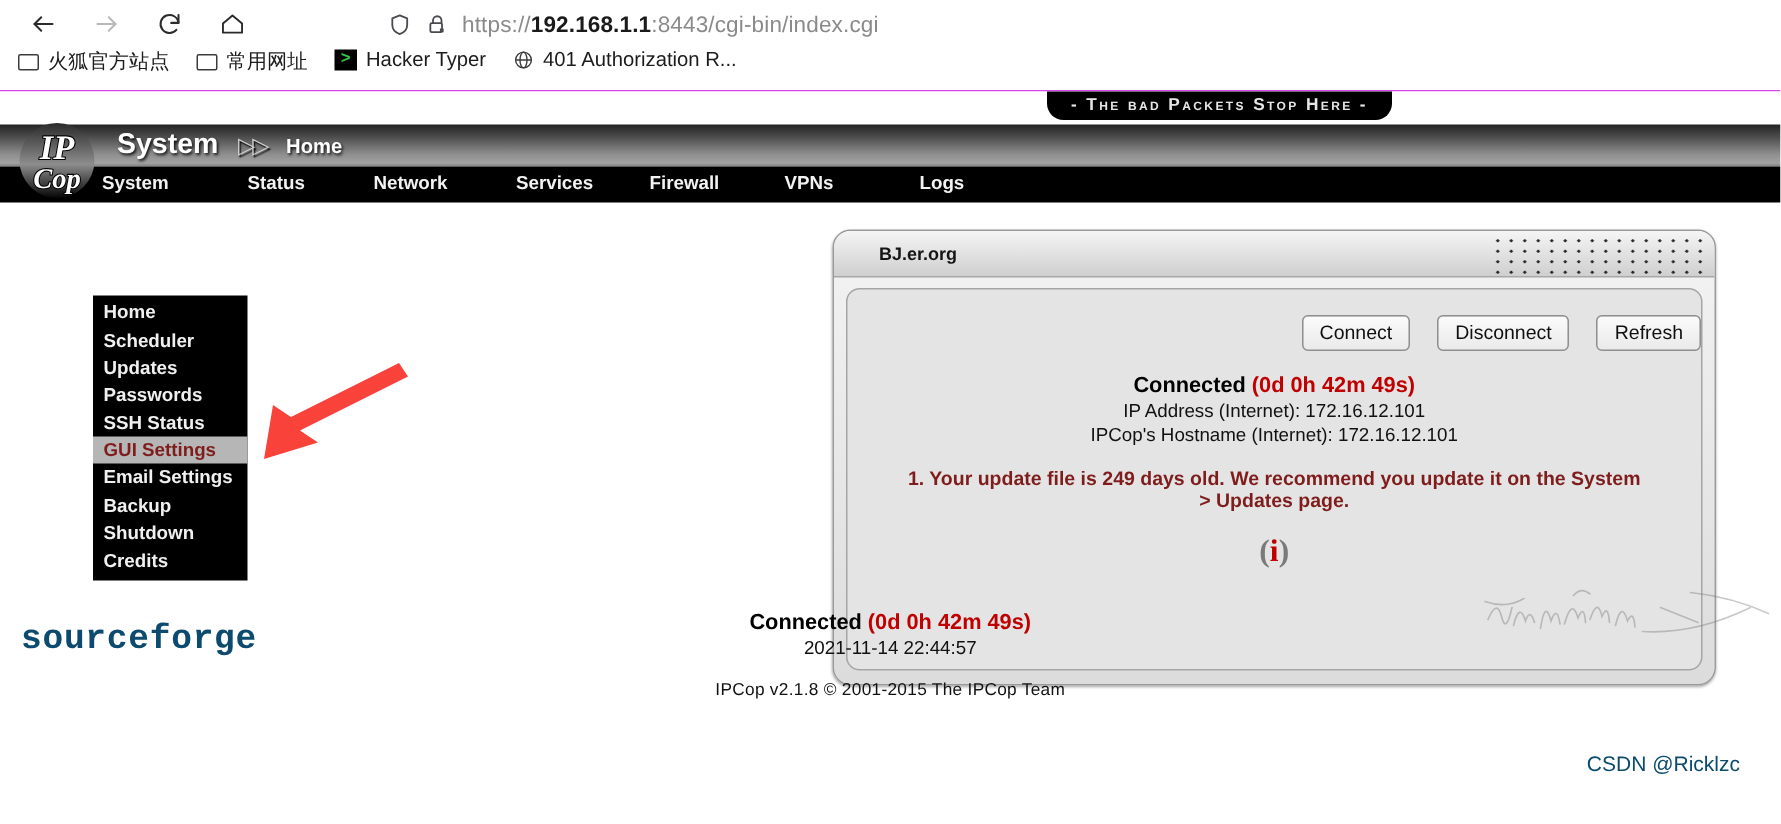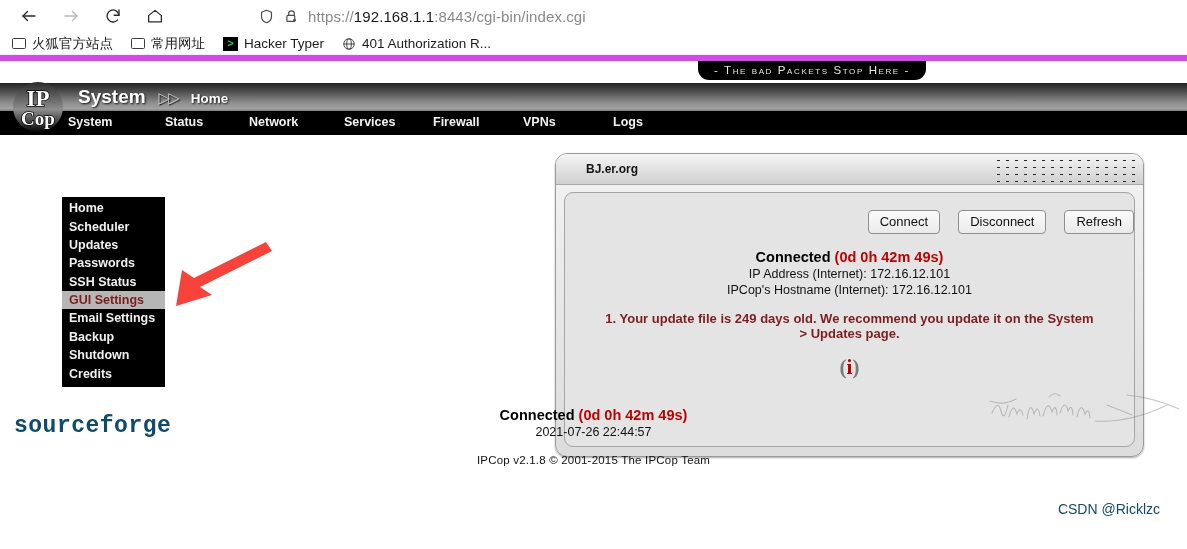--- a/index.html
+++ b/index.html
@@ -33,30 +33,30 @@
   .urlbar {
     position:absolute;
     left:258px; top:2px;
     height:28px;
     display:flex; align-items:center;
     gap:8px;
     font-size:15px;
   }
   .urlbar .shield, .urlbar .lock { color:#4a4a50; display:flex; align-items:center; }
   .url-text { color:#8a8a8a; font-size:15px; letter-spacing:0.1px; white-space:nowrap; }
-  .url-text b { color:#1a1a1a; font-weight:400; }
+  .url-text b { color:#1a1a1a; font-weight:700; }
   .url-text .dim { color:#8a8a8a; }
 
   .bookmark-bar {
     height:29px; width:100%;
     background:#fff;
-    display:flex; align-items:center;
+    display:flex; align-items:flex-start;
     padding:0 12px;
     gap:18px;
-    border-bottom:6px solid #d946ef;
+    border-bottom:1px solid #d946ef;
   }
   .bm { display:flex; align-items:center; gap:6px; font-size:13.5px; color:#1c1c1c; cursor:pointer; white-space:nowrap;}
   .bm .folder {
     width:14px; height:11px;
     border:1.6px solid #3c3c3c;
     border-radius:1.5px;
     display:inline-block;
   }
   .bm .favicon-ht {
     width:15px; height:14px; background:#000;
@@ -73,39 +73,40 @@
     position:relative;
     height:22px;
     background:#ffffff;
   }
   .bad-packets {
     position:absolute;
     left:698px; top:0;
     background:#000;
     color:#e6e6e6;
     font-size:11.5px;
-    font-weight:normal;
+    font-weight:bold;
     letter-spacing:1.6px;
     padding:3px 16px 4px 16px;
     border-radius:0 0 11px 11px;
     font-variant:small-caps;
     white-space:nowrap;
   }
 
   .header-bar {
     position:relative;
     height:28px;
     background:linear-gradient(to bottom, #232323 0%, #4a4a4a 28%, #8d8d8d 70%, #a2a2a2 92%, #7d7d7d 100%);
     display:flex; align-items:center;
   }
   .logo {
     position:absolute;
     left:10px; top:-2px;
     width:56px; height:52px;
     z-index:6;
+    font-style:italic;
   }
   .breadcrumb {
     margin-left:78px;
     display:flex; align-items:baseline; gap:13px;
     white-space:nowrap;
   }
   .bc-section {
     font-size:19px; font-weight:bold; color:#ffffff;
     text-shadow:1px 1px 2px rgba(0,0,0,0.85);
   }
@@ -417,21 +418,21 @@
         <path d="M140 12 q28 3 52 14"></path>
         <path d="M120 22 l25 10"></path>
       </g>
     </svg>
 
     <div class="footer">
       <div class="footer-conn">
         <span>Connected</span>
         <span class="uptime">(0d 0h 42m 49s)</span>
       </div>
-      <div class="footer-date">2021-07-26 22:44:57</div>
+      <div class="footer-date">2021-11-14 22:44:57</div>
       <div class="footer-ver">IPCop v2.1.8 © 2001-2015 The IPCop Team</div>
     </div>
 
     <div class="sourceforge">sourceforge</div>
   </div>
 
   <svg class="arrow" viewBox="0 0 130 80">
     <g transform="translate(0,2)">
       <path d="M112 8 L40 44 L52 52 L16 63 L22 27 L34 35 L106 -1 Z" fill="#f9423a"></path>
     </g>

